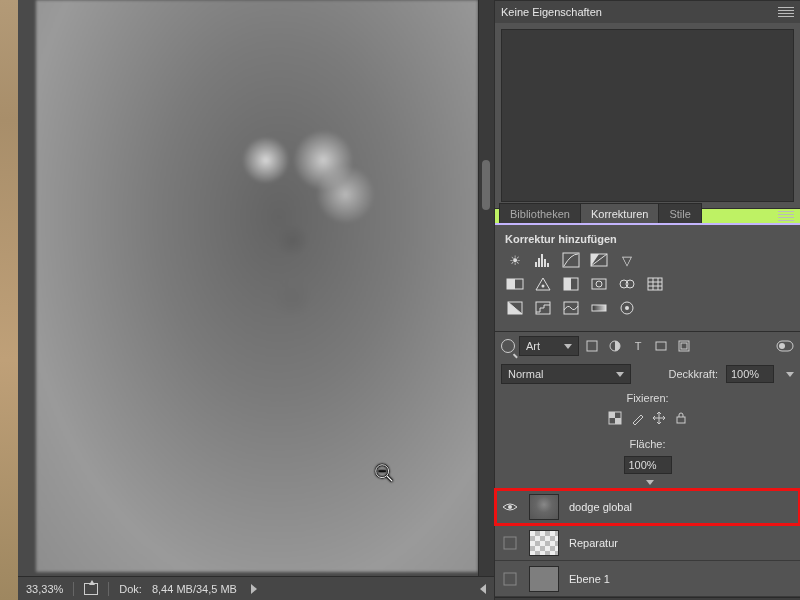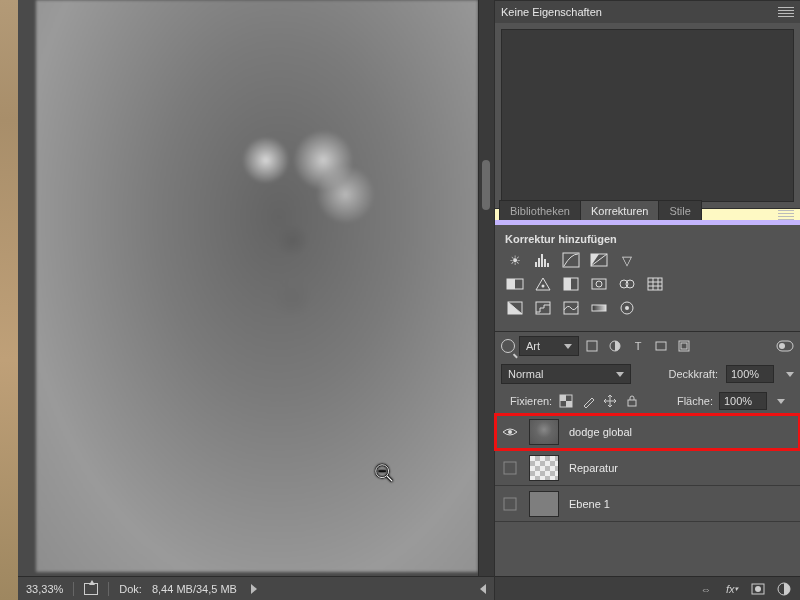--- a/index.html
+++ b/index.html
@@ -34,21 +34,21 @@
   .triangle-right{ width:0;height:0;border-top:5px solid transparent;border-bottom:5px solid transparent;border-left:6px solid #bbb; }
   .triangle-left{ width:0;height:0;border-top:5px solid transparent;border-bottom:5px solid transparent;border-right:6px solid #bbb; }
 
   .panels { width:306px; height:100%; background:#535353; display:flex; flex-direction:column; border-left:1px solid #2e2e2e; }
   .panel { border-top:1px solid #2e2e2e; }
   .panel-header { height:22px; background:#454545; display:flex; align-items:center; padding:0 6px; font-size:11px; color:#e8e8e8; justify-content:space-between;text-align:center;}
   .panel-header .hamb { width:16px;height:10px;background:repeating-linear-gradient(#bbb,#bbb 1px,transparent 1px,transparent 3px); }
   .props-body { height:185px; background:#535353; padding:6px; }
   .props-empty { background:#3a3a3a; height:100%; border:1px solid #2b2b2b; }
 
-  .tabbar { height:16px; background:#fef9c3; display:flex; align-items:flex-end; gap:0; border-bottom:5px solid #c4b5fd; padding-left:4px;}
+  .tabbar { height:16px; background:#bef264; display:flex; align-items:flex-end; gap:0; border-bottom:2px solid #c4b5fd; padding-left:4px;}
   .tab { padding:4px 10px 3px; background:#3a3a3a; color:#aaa; font-size:11px; border:1px solid #2a2a2a; border-bottom:none; margin-right:-1px; cursor:pointer;}
   .tab.active { background:#535353; color:#e8e8e8; }
   .tabbar .hamb { margin-left:auto; margin-right:6px; align-self:center; width:16px;height:10px;background:repeating-linear-gradient(#bbb,#bbb 1px,transparent 1px,transparent 3px);}
 
   .adjust-body { padding:8px 10px; background:#535353; }
   .adjust-body .title { color:#e0e0e0; margin-bottom:6px; font-weight:bold; font-size:11px;}
   .icon-row { display:flex; gap:8px; margin-bottom:6px; }
   .aicon { width:20px; height:18px; display:flex; align-items:center; justify-content:center; color:#ddd; cursor:pointer; font-size:13px;}
   .aicon svg { width:18px; height:16px; }
 
@@ -59,21 +59,21 @@
   .dropdown .caret{ width:0;height:0;border-left:4px solid transparent;border-right:4px solid transparent;border-top:5px solid #bbb;margin-left:auto;}
   .mini-icons { display:flex; gap:5px; }
   .mini { width:18px;height:18px;display:flex;align-items:center;justify-content:center;color:#ccc;cursor:pointer;}
 
   .blend-row{display:flex;align-items:center;padding:4px 6px;gap:8px;}
   .blend-row .dropdown{width:130px;}
   .pct-input{background:#3a3a3a;border:1px solid #2a2a2a;color:#ddd;height:18px;padding:0 4px;width:48px;display:flex;align-items:center;}
   .blend-label{color:#ddd;}
   .chev{width:0;height:0;border-left:4px solid transparent;border-right:4px solid transparent;border-top:5px solid #bbb;margin-left:4px;}
 
-  .lock-row{display:flex;align-items:center;padding:4px 15px;gap:6px;}
+  .lock-row{display:flex;align-items:center;padding:4px 3px;gap:6px;flex-direction:column;}
   .lock-icons{display:flex;gap:6px;}
   .licon{width:16px;height:16px;display:flex;align-items:center;justify-content:center;color:#ccc;cursor:pointer;}
 
   .layer-list{ background:#535353; }
   .layer{ height:36px; display:flex; align-items:center; padding:0 6px; border-bottom:1px solid #3a3a3a; gap:10px; }
   .layer .vis{ width:18px;height:18px;display:flex;align-items:center;justify-content:center;cursor:pointer;}
   .layer .thumb{ width:30px;height:26px;border:1px solid #2a2a2a;background:#777;}
   .layer .name{ color:#e8e8e8; }
   .layer.selected{ background:#6b7d94; }
   .layer.highlight{ outline:3px solid #e11; outline-offset:-2px; }

